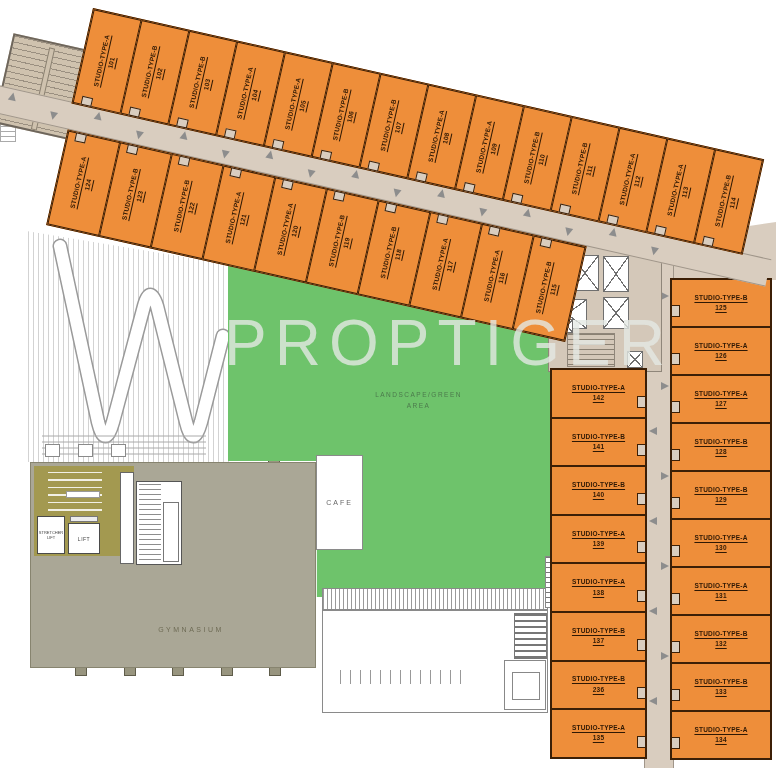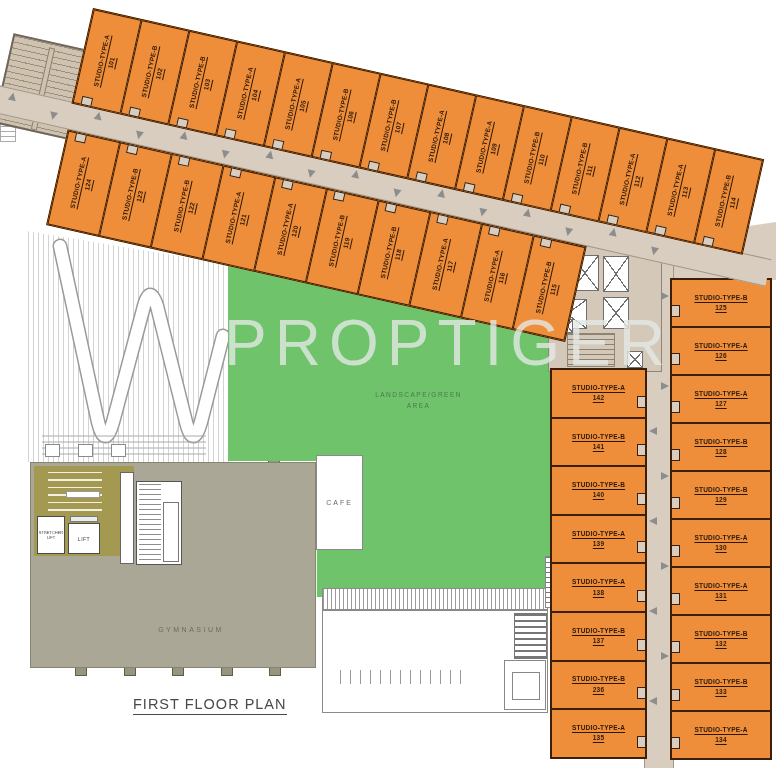--- a/index.html
+++ b/index.html
@@ -552,15 +552,14 @@
         <div class="unit">
           <div class="ulabel">
             <div class="utype">STUDIO-TYPE-B</div>
             <div class="unum">115</div>
           </div>
         </div>
       </div>
   </div>
 
   <div class="abs watermark">PROPTIGER</div>
-  <div class="abs plan-title">FIRST FLOOR PLAN</div>
 
 </div>
 
 </body></html>

